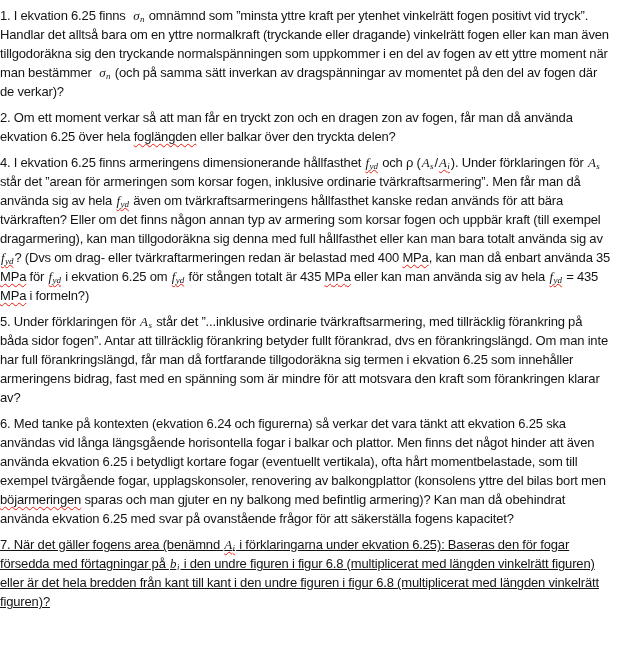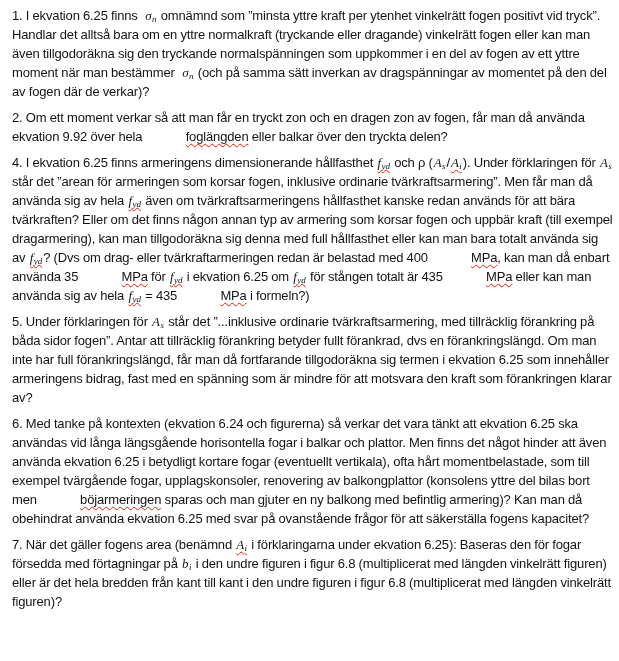--- a/index.html
+++ b/index.html
@@ -7,41 +7,40 @@
     width: 619px;
     height: 661px;
     background: #ffffff;
     overflow: hidden;
     font-family: "Liberation Sans", sans-serif;
   }
   .page {
     box-sizing: border-box;
     width: 619px;
     height: 661px;
-    padding: 6px 6px 0 12px;
+    padding: 6px 6px 0 0;
     color: #141414;
   }
   .para {
     margin: 0 0 7px 0;
     font-size: 13px;
     line-height: 19px;
     letter-spacing: -0.15px;
     text-align: left;
     word-spacing: -0.2px;
   }
-  .para:last-child { margin-bottom: 0; }
+  .para:last-child { margin-bottom: 0; text-decoration: underline; }
   
   .sp {
     text-decoration: underline;
     text-decoration-style: wavy;
     text-decoration-color: #f2190a;
     text-decoration-thickness: 1px;
     text-underline-offset: 2px;
     text-decoration-skip-ink: none;
-    margin-left: 40px;
   }
   
   .math {
     font-family: "Liberation Serif", serif;
     font-style: italic;
     margin: 0 1px;
     white-space: nowrap;
   }
   .math sub {
     font-size: 9px;
@@ -50,19 +49,19 @@
     letter-spacing: 0;
     margin-left: 0.5px;
   }
 </style>
 </head>
 <body>
 
 <div class="page">
   <div>
       <p class="para"><span>1. I ekvation 6.25 finns&nbsp; </span><span class="math"><span>σ</span><sub>n</sub></span><span> omnämnd som ”minsta yttre kraft per ytenhet vinkelrätt fogen positivt vid tryck”. Handlar det alltså bara om en yttre normalkraft (tryckande eller dragande) vinkelrätt fogen eller kan man även tillgodoräkna sig den tryckande normalspänningen som uppkommer i en del av fogen av ett yttre moment när man bestämmer&nbsp; </span><span class="math"><span>σ</span><sub>n</sub></span><span> (och på samma sätt inverkan av dragspänningar av momentet på den del av fogen där de verkar)?</span></p>
-      <p class="para"><span>2. Om ett moment verkar så att man får en tryckt zon och en dragen zon av fogen, får man då använda ekvation 9.92 över hela </span><span class="sp">foglängden</span><span> eller balkar över den tryckta delen?</span></p>
+      <p class="para"><span>2. Om ett moment verkar så att man får en tryckt zon och en dragen zon av fogen, får man då använda ekvation 6.25 över hela </span><span class="sp">foglängden</span><span> eller balkar över den tryckta delen?</span></p>
       <p class="para"><span>4. I ekvation 6.25 finns armeringens dimensionerande hållfasthet </span><span class="math sp"><span>f</span><sub>yd</sub></span><span> och ρ (</span><span class="math"><span>A</span><sub>s</sub></span><span>/</span><span class="math sp"><span>A</span><sub>i</sub></span><span>). Under förklaringen för </span><span class="math"><span>A</span><sub>s</sub></span><span> står det ”arean för armeringen som korsar fogen, inklusive ordinarie tvärkraftsarmering”. Men får man då använda sig av hela </span><span class="math sp"><span>f</span><sub>yd</sub></span><span> även om tvärkraftsarmeringens hållfasthet kanske redan används för att bära tvärkraften? Eller om det finns någon annan typ av armering som korsar fogen och uppbär kraft (till exempel dragarmering), kan man tillgodoräkna sig denna med full hållfasthet eller kan man bara totalt använda sig av </span><span class="math sp"><span>f</span><sub>yd</sub></span><span>? (Dvs om drag- eller tvärkraftarmeringen redan är belastad med 400 </span><span class="sp">MPa</span><span>, kan man då enbart använda 35 </span><span class="sp">MPa</span><span> för </span><span class="math sp"><span>f</span><sub>yd</sub></span><span> i ekvation 6.25 om </span><span class="math sp"><span>f</span><sub>yd</sub></span><span> för stången totalt är 435 </span><span class="sp">MPa</span><span> eller kan man använda sig av hela </span><span class="math sp"><span>f</span><sub>yd</sub></span><span> = 435 </span><span class="sp">MPa</span><span> i formeln?)</span></p>
       <p class="para"><span>5. Under förklaringen för </span><span class="math"><span>A</span><sub>s</sub></span><span> står det ”...inklusive ordinarie tvärkraftsarmering, med tillräcklig förankring på båda sidor fogen”. Antar att tillräcklig förankring betyder fullt förankrad, dvs en förankringslängd. Om man inte har full förankringslängd, får man då fortfarande tillgodoräkna sig termen i ekvation 6.25 som innehåller armeringens bidrag, fast med en spänning som är mindre för att motsvara den kraft som förankringen klarar av?</span></p>
       <p class="para"><span>6. Med tanke på kontexten (ekvation 6.24 och figurerna) så verkar det vara tänkt att ekvation 6.25 ska användas vid långa längsgående horisontella fogar i balkar och plattor. Men finns det något hinder att även använda ekvation 6.25 i betydligt kortare fogar (eventuellt vertikala), ofta hårt momentbelastade, som till exempel tvärgående fogar, upplagskonsoler, renovering av balkongplattor (konsolens yttre del bilas bort men </span><span class="sp">böjarmeringen</span><span> sparas och man gjuter en ny balkong med befintlig armering)? Kan man då obehindrat använda ekvation 6.25 med svar på ovanstående frågor för att säkerställa fogens kapacitet?</span></p>
       <p class="para"><span>7. När det gäller fogens area (benämnd </span><span class="math sp"><span>A</span><sub>i</sub></span><span> i förklaringarna under ekvation 6.25): Baseras den för fogar försedda med förtagningar på </span><span class="math"><span>b</span><sub>i</sub></span><span> i den undre figuren i figur 6.8 (multiplicerat med längden vinkelrätt figuren) eller är det hela bredden från kant till kant i den undre figuren i figur 6.8 (multiplicerat med längden vinkelrätt figuren)?</span></p>
     </div>
 </div>
 
 </body></html>

